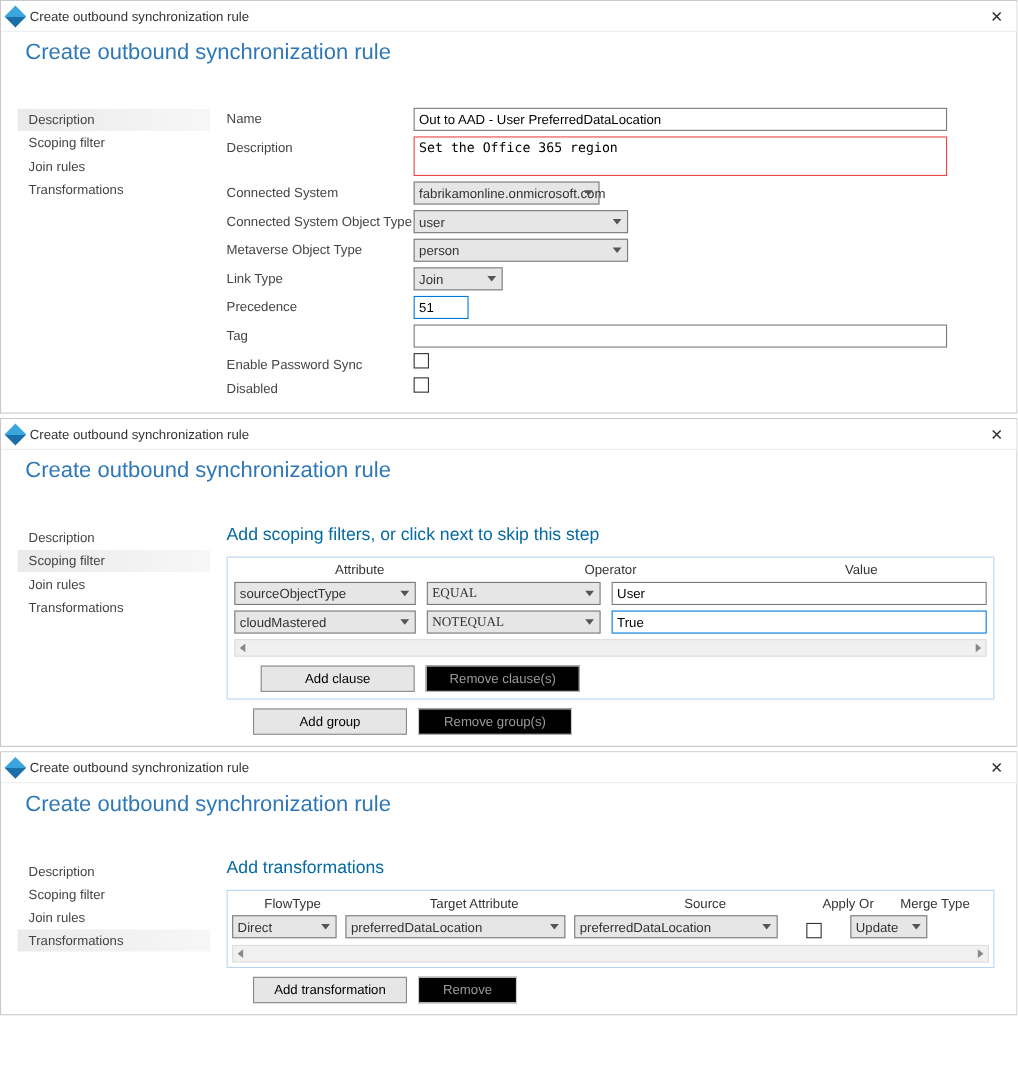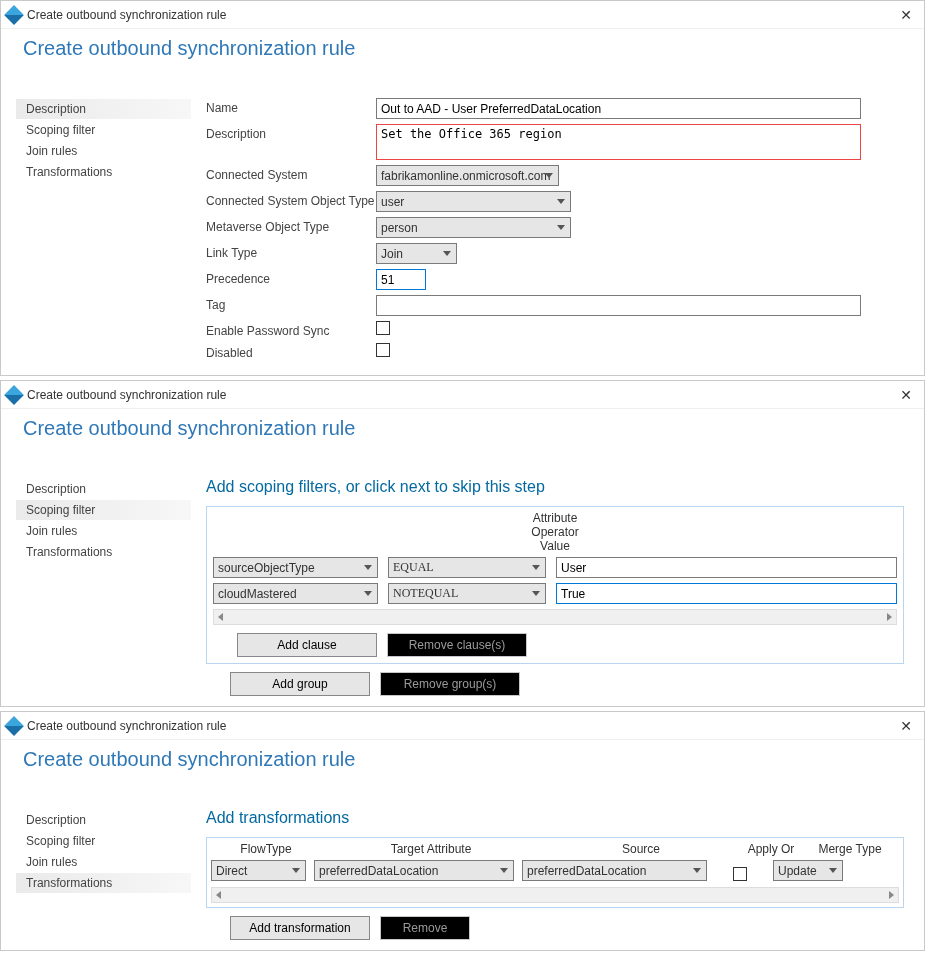--- a/index.html
+++ b/index.html
@@ -130,21 +130,20 @@
   .group-box {
     border:1px solid #b9d6f0;
     padding: 0 6px 6px 6px;
     margin-bottom:6px;
   }
   .cols-hdr {
     display:flex;
     text-align:center;
     font-size:12px;
     padding: 4px 0 4px 0;
-    flex-direction: column;
   }
   .cols-hdr > div { flex:1; }
   .filter-row {
     display:flex;
     gap:10px;
     margin-bottom:5px;
   }
   .filter-row .sel { flex:0 0 165px; }
   .filter-row .sel.op { flex:0 0 158px;font-family:Liberation Serif, serif; }
   .filter-row .txt { flex:1; }
@@ -228,21 +227,21 @@
       <div class="form-row">
         <label>Name</label>
         <input class="txt wide" value="Out to AAD - User PreferredDataLocation" style="">
       </div>
       <div class="form-row">
         <label>Description</label>
         <textarea class="txtarea" style="">Set the Office 365 region</textarea>
       </div>
       <div class="form-row">
         <label>Connected System</label>
-        <div class="sel" style="width:183px">
+        <div class="sel" style="width:169px">
           <span>fabrikamonline.onmicrosoft.com</span>
         </div>
       </div>
       <div class="form-row">
         <label>Connected System Object Type</label>
         <div class="sel" style="width:195px">
           <span>user</span>
         </div>
       </div>
       <div class="form-row">

